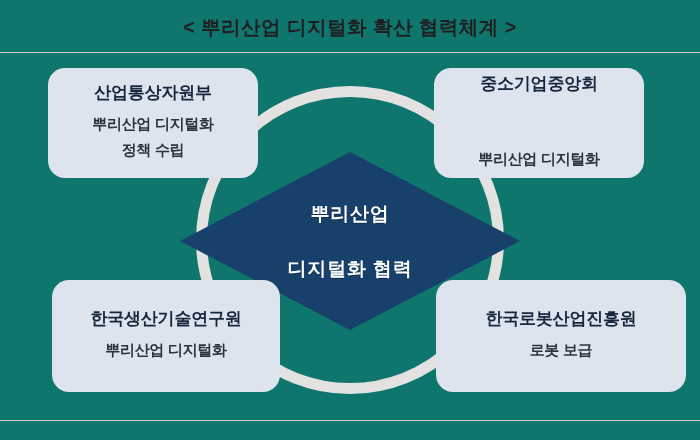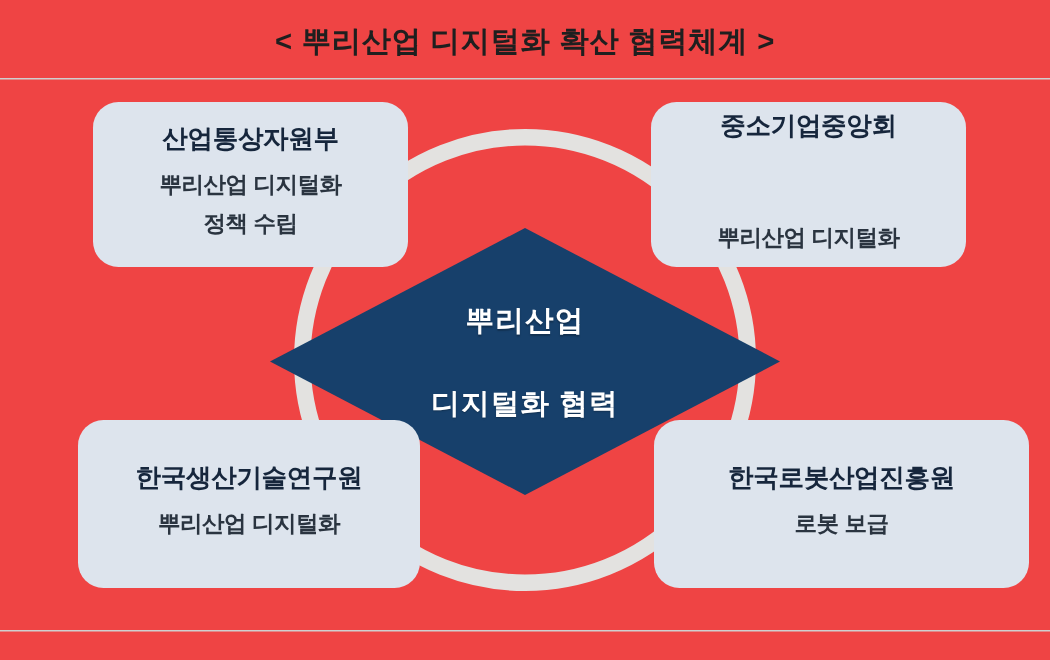--- a/index.html
+++ b/index.html
@@ -11,21 +11,21 @@
     height: 440px;
     background: #ffffff;
     font-family: "Liberation Sans", "DejaVu Sans", sans-serif;
     overflow: hidden;
   }
 
   #canvas {
     position: relative;
     width: 700px;
     height: 440px;
-    background: #ef4444;
+    background: #0f766e;
   }
 
   
   .title-bar {
     position: absolute;
     left: 0;
     top: 10px;
     width: 700px;
     height: 34px;
     display: flex;
@@ -114,21 +114,21 @@
   }
   .node-line {
     font-size: 15px;
     font-weight: bold;
     color: #2a3440;
     white-space: nowrap;
     letter-spacing: -0.3px;
     line-height: 1.72;
   }
 
-  .node-tl { left: 62px;  top: 68px;  width: 210px; height: 110px; }
+  .node-tl { left: 48px;  top: 68px;  width: 210px; height: 110px; }
   .node-tr { left: 434px; top: 68px;  width: 210px; height: 110px; gap: 44px; }
   .node-bl { left: 52px;  top: 280px; width: 228px; height: 112px; }
   .node-br { left: 436px; top: 280px; width: 250px; height: 112px; }
 </style>
 </head>
 <body>
 
 <div id="canvas">
 
   <div class="title-bar">

